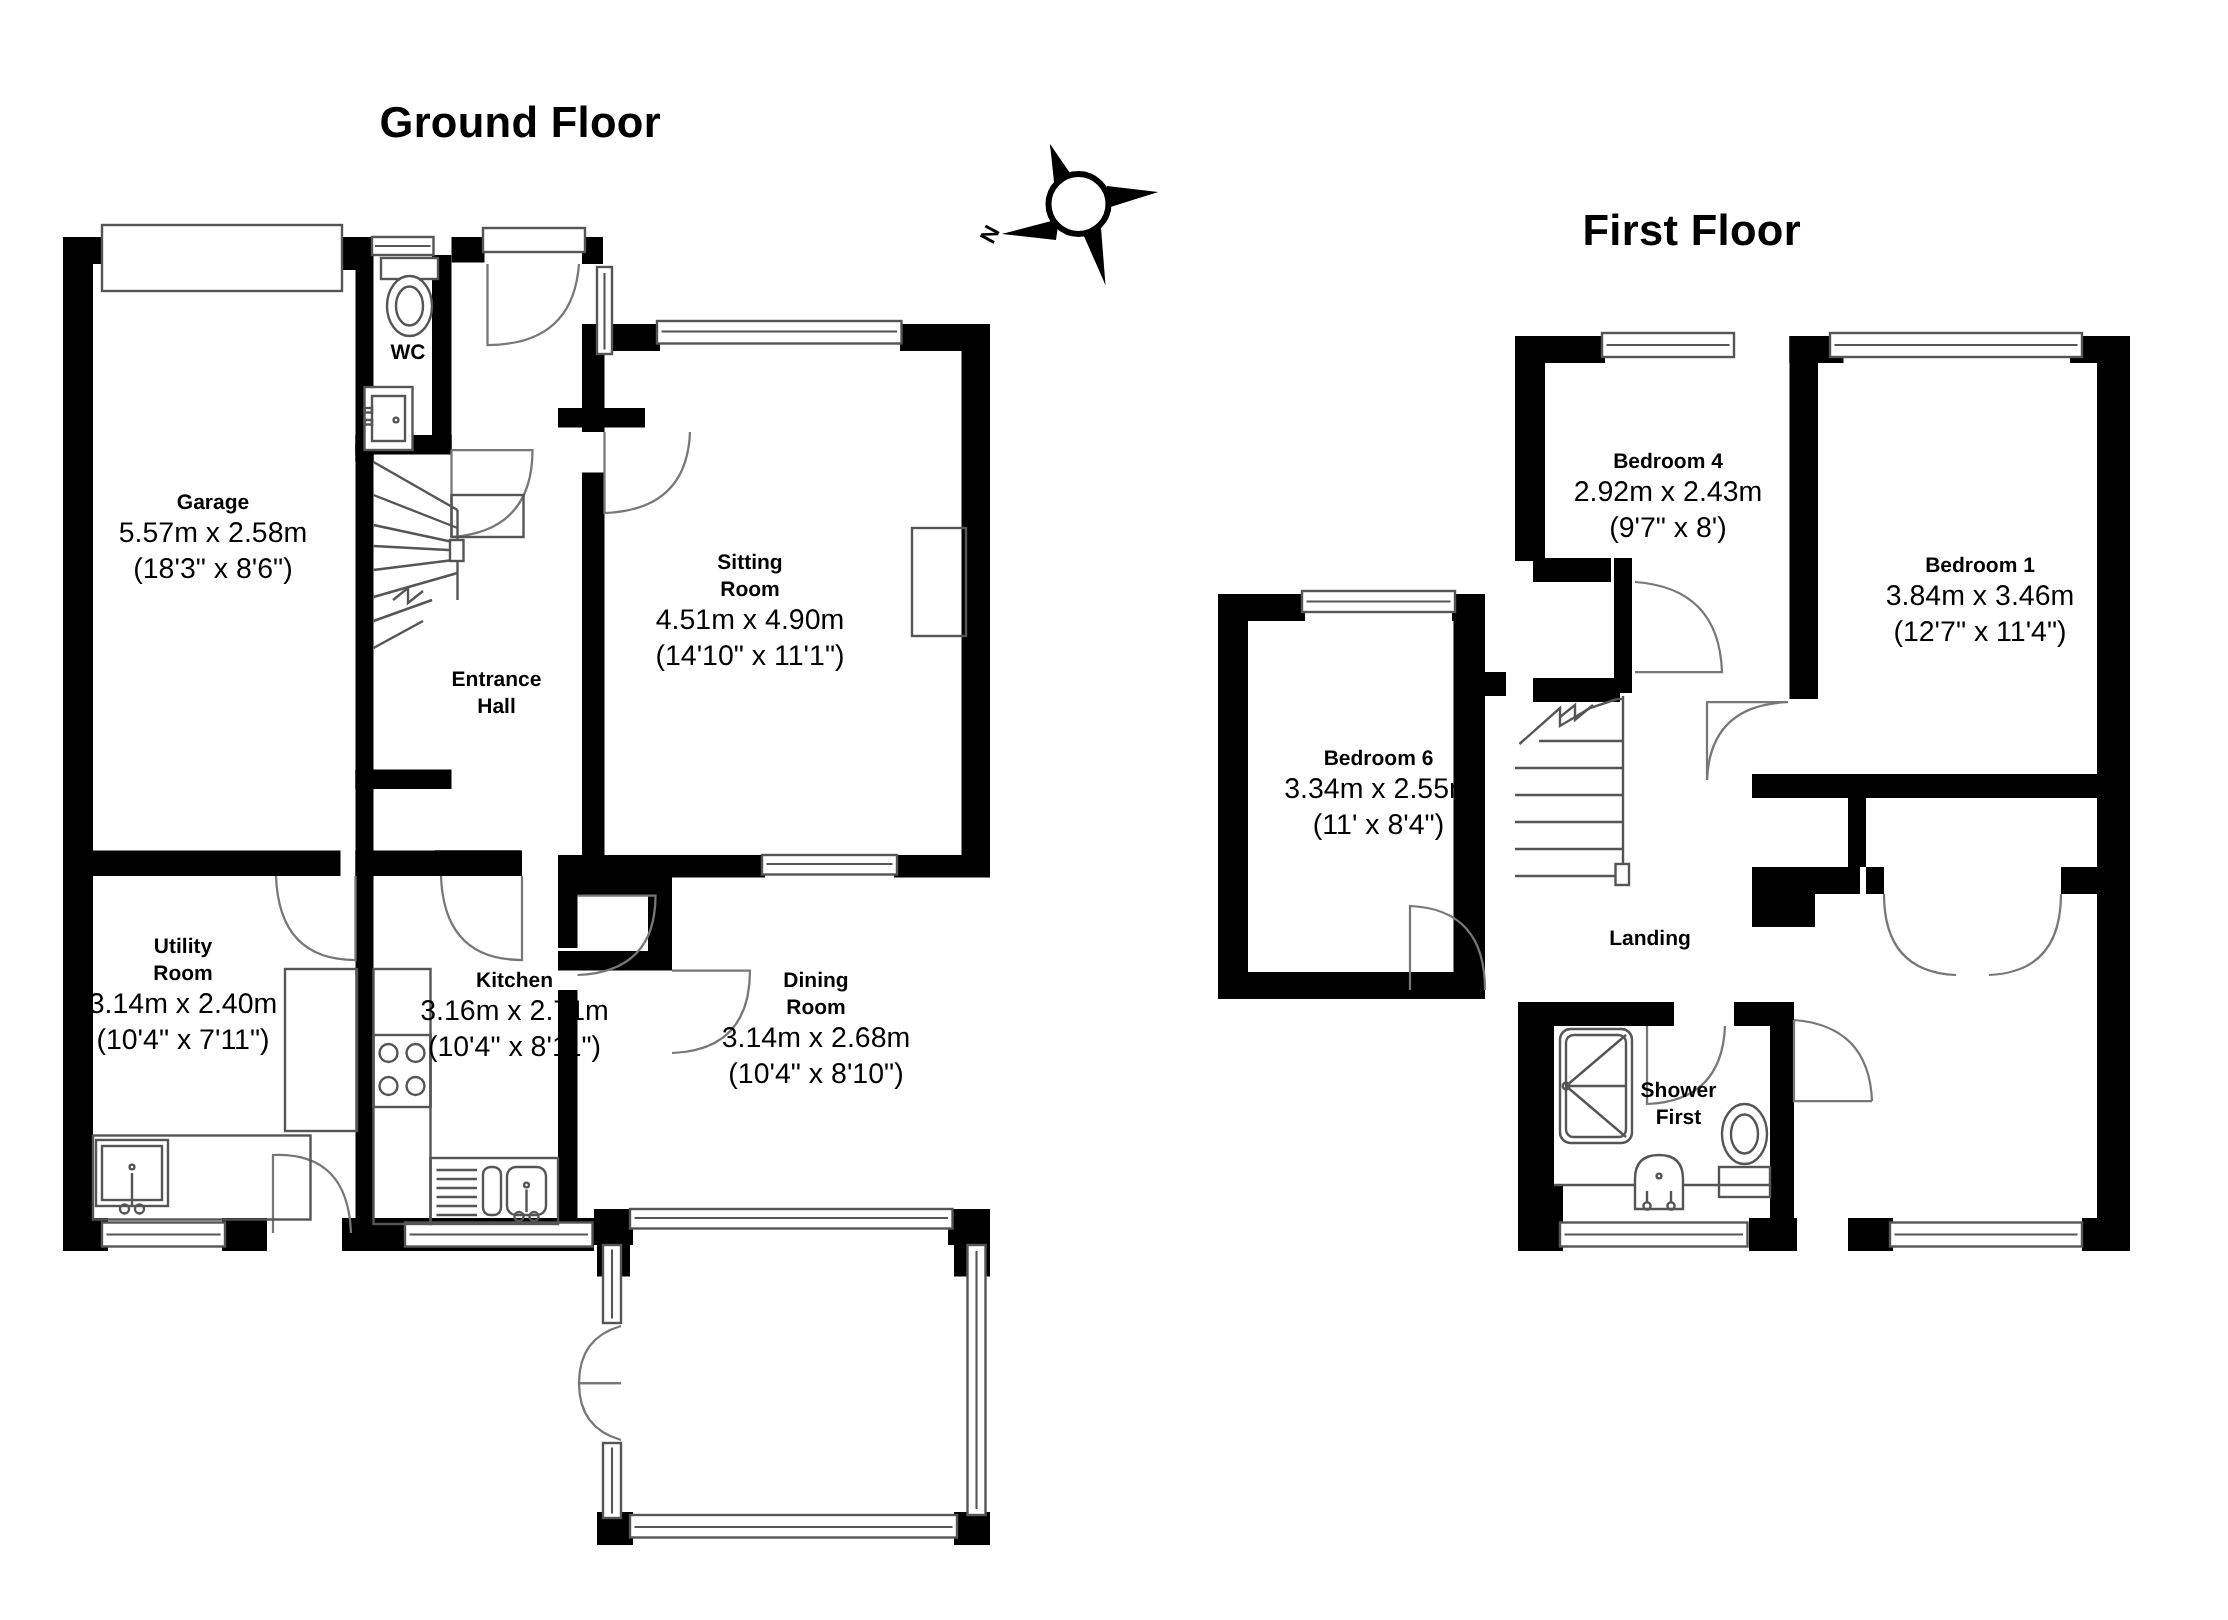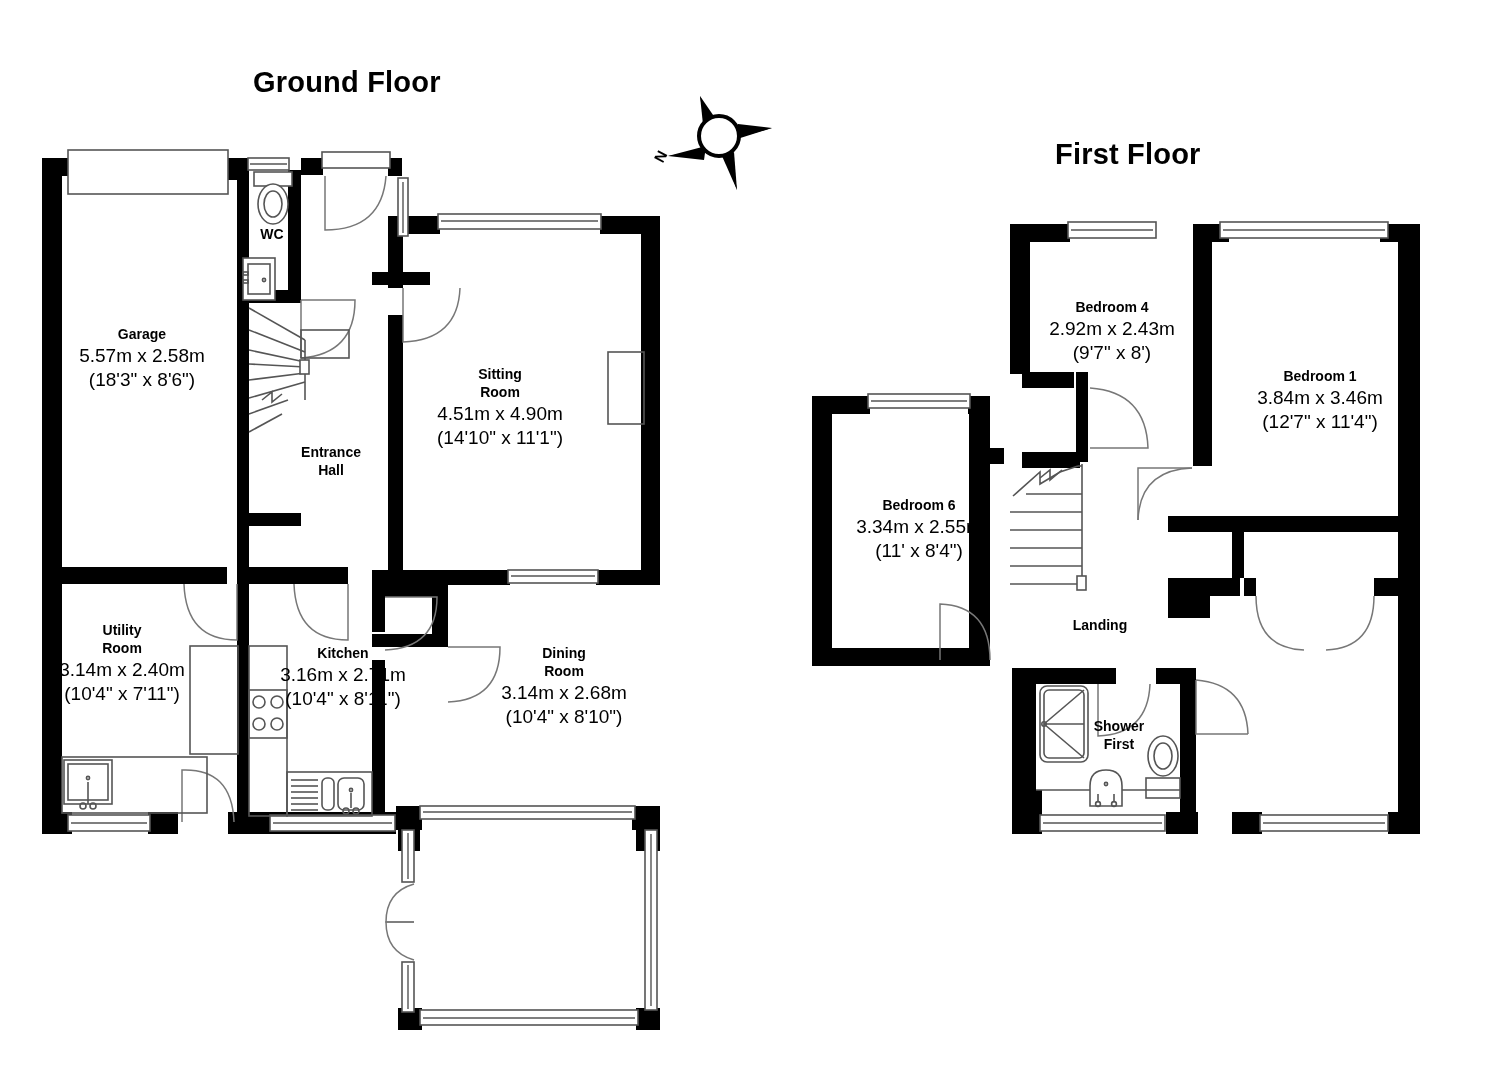--- a/index.html
+++ b/index.html
@@ -483,21 +483,21 @@
       <div class="room-dim">3.14m x 2.40m</div>
       <div class="room-dim-imp">(10'4" x 7'11")</div>
     </div>
 
     <div class="room-label" style="left:343px; top:645px;">
       <div class="room-name">Kitchen</div>
       <div class="room-dim">3.16m x 2.71m</div>
       <div class="room-dim-imp">(10'4" x 8'11")</div>
     </div>
 
-    <div class="room-label" style="left:564px; top:645px;">
+    <div class="room-label" style="left:544px; top:645px;">
       <div class="room-name">Dining
 Room</div>
       <div class="room-dim">3.14m x 2.68m</div>
       <div class="room-dim-imp">(10'4" x 8'10")</div>
     </div>
 
 
     <div class="room-label" style="left:1112px; top:299px;">
       <div class="room-name">Bedroom 4</div>
       <div class="room-dim">2.92m x 2.43m</div>

